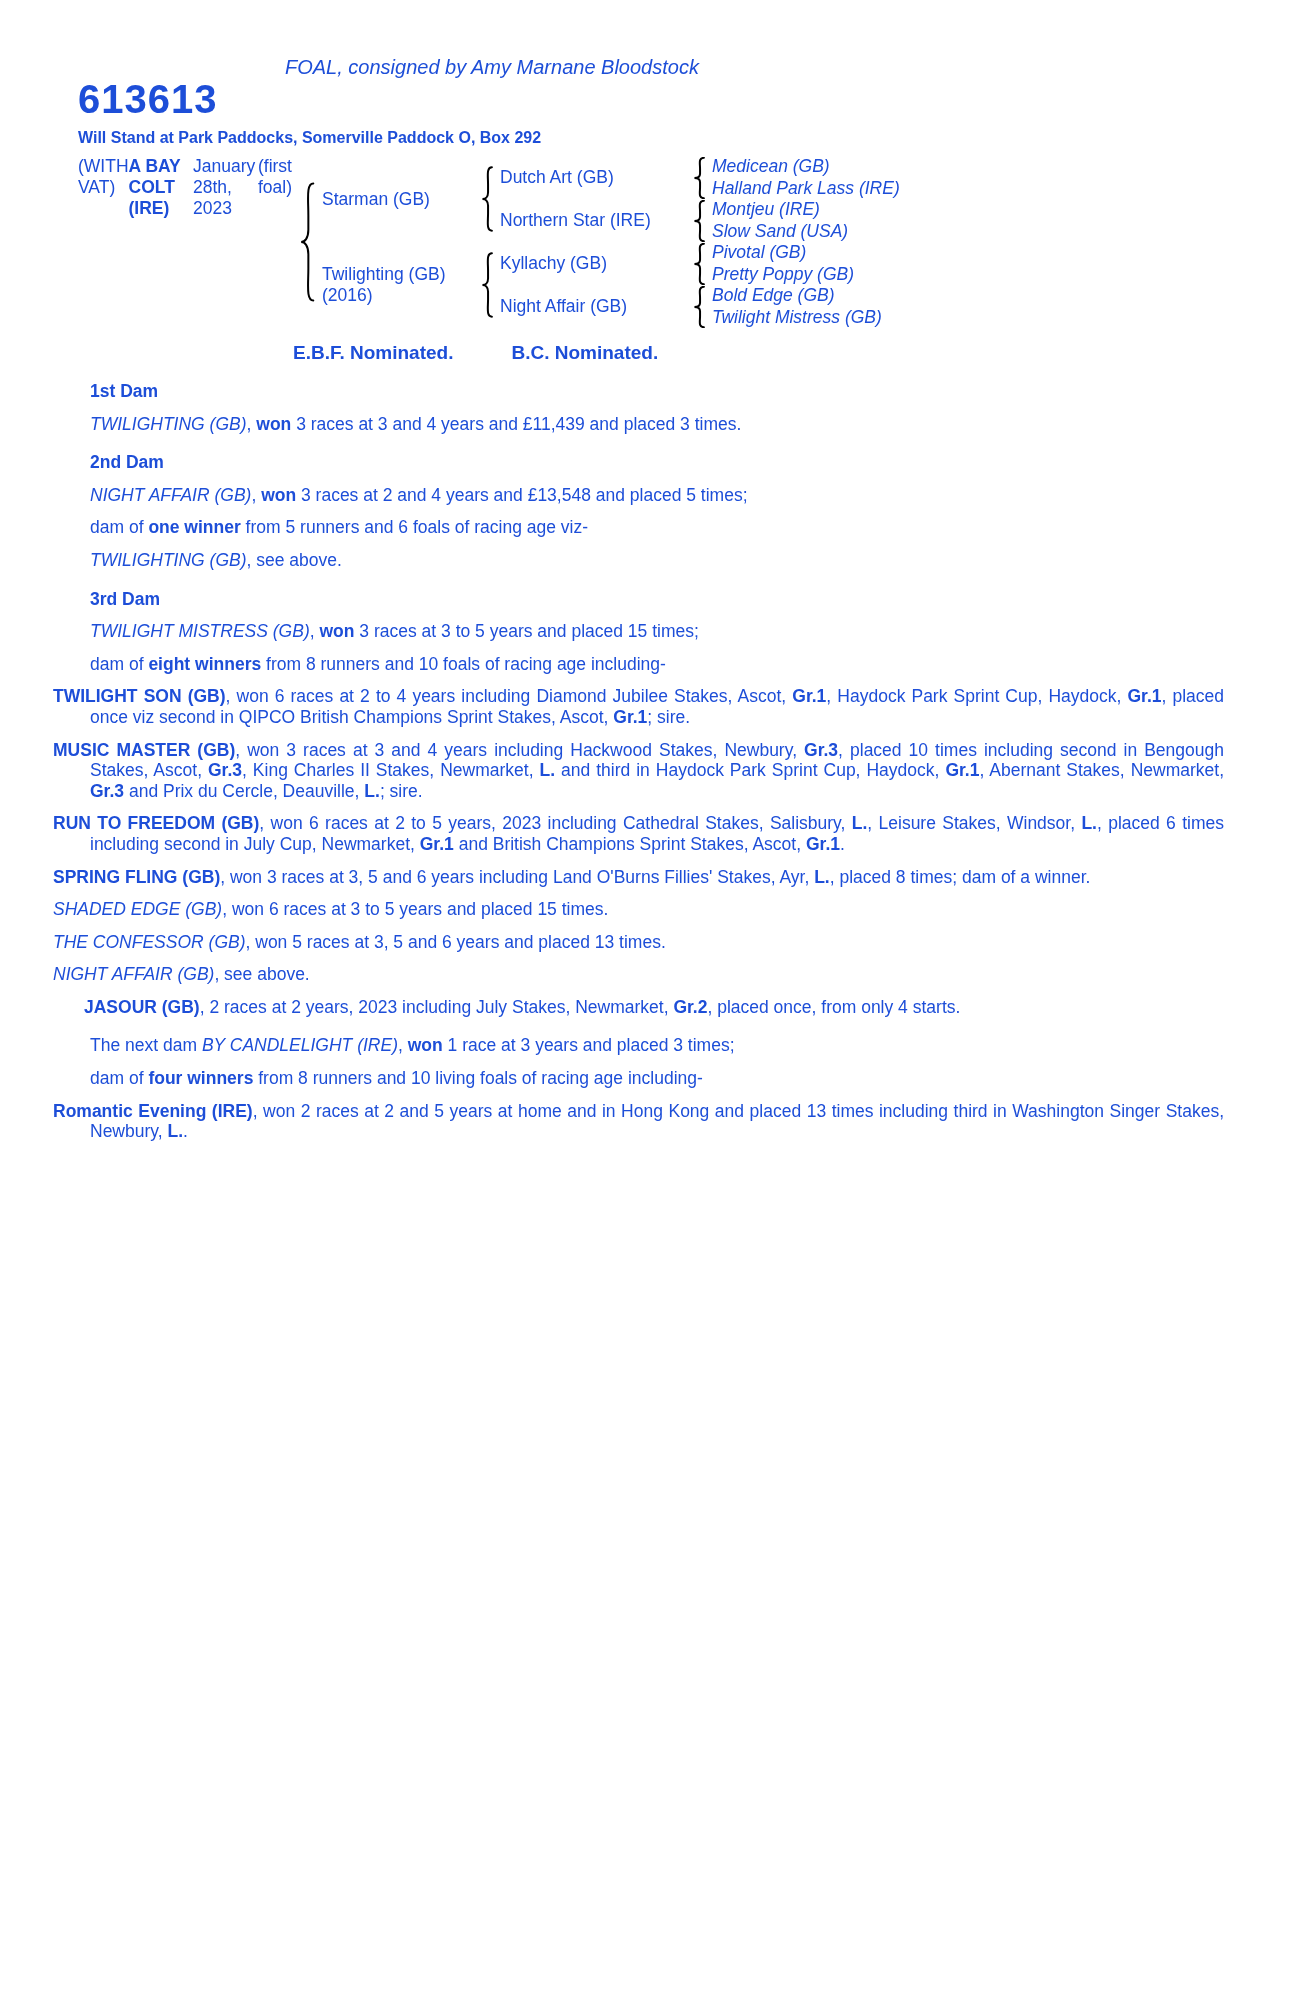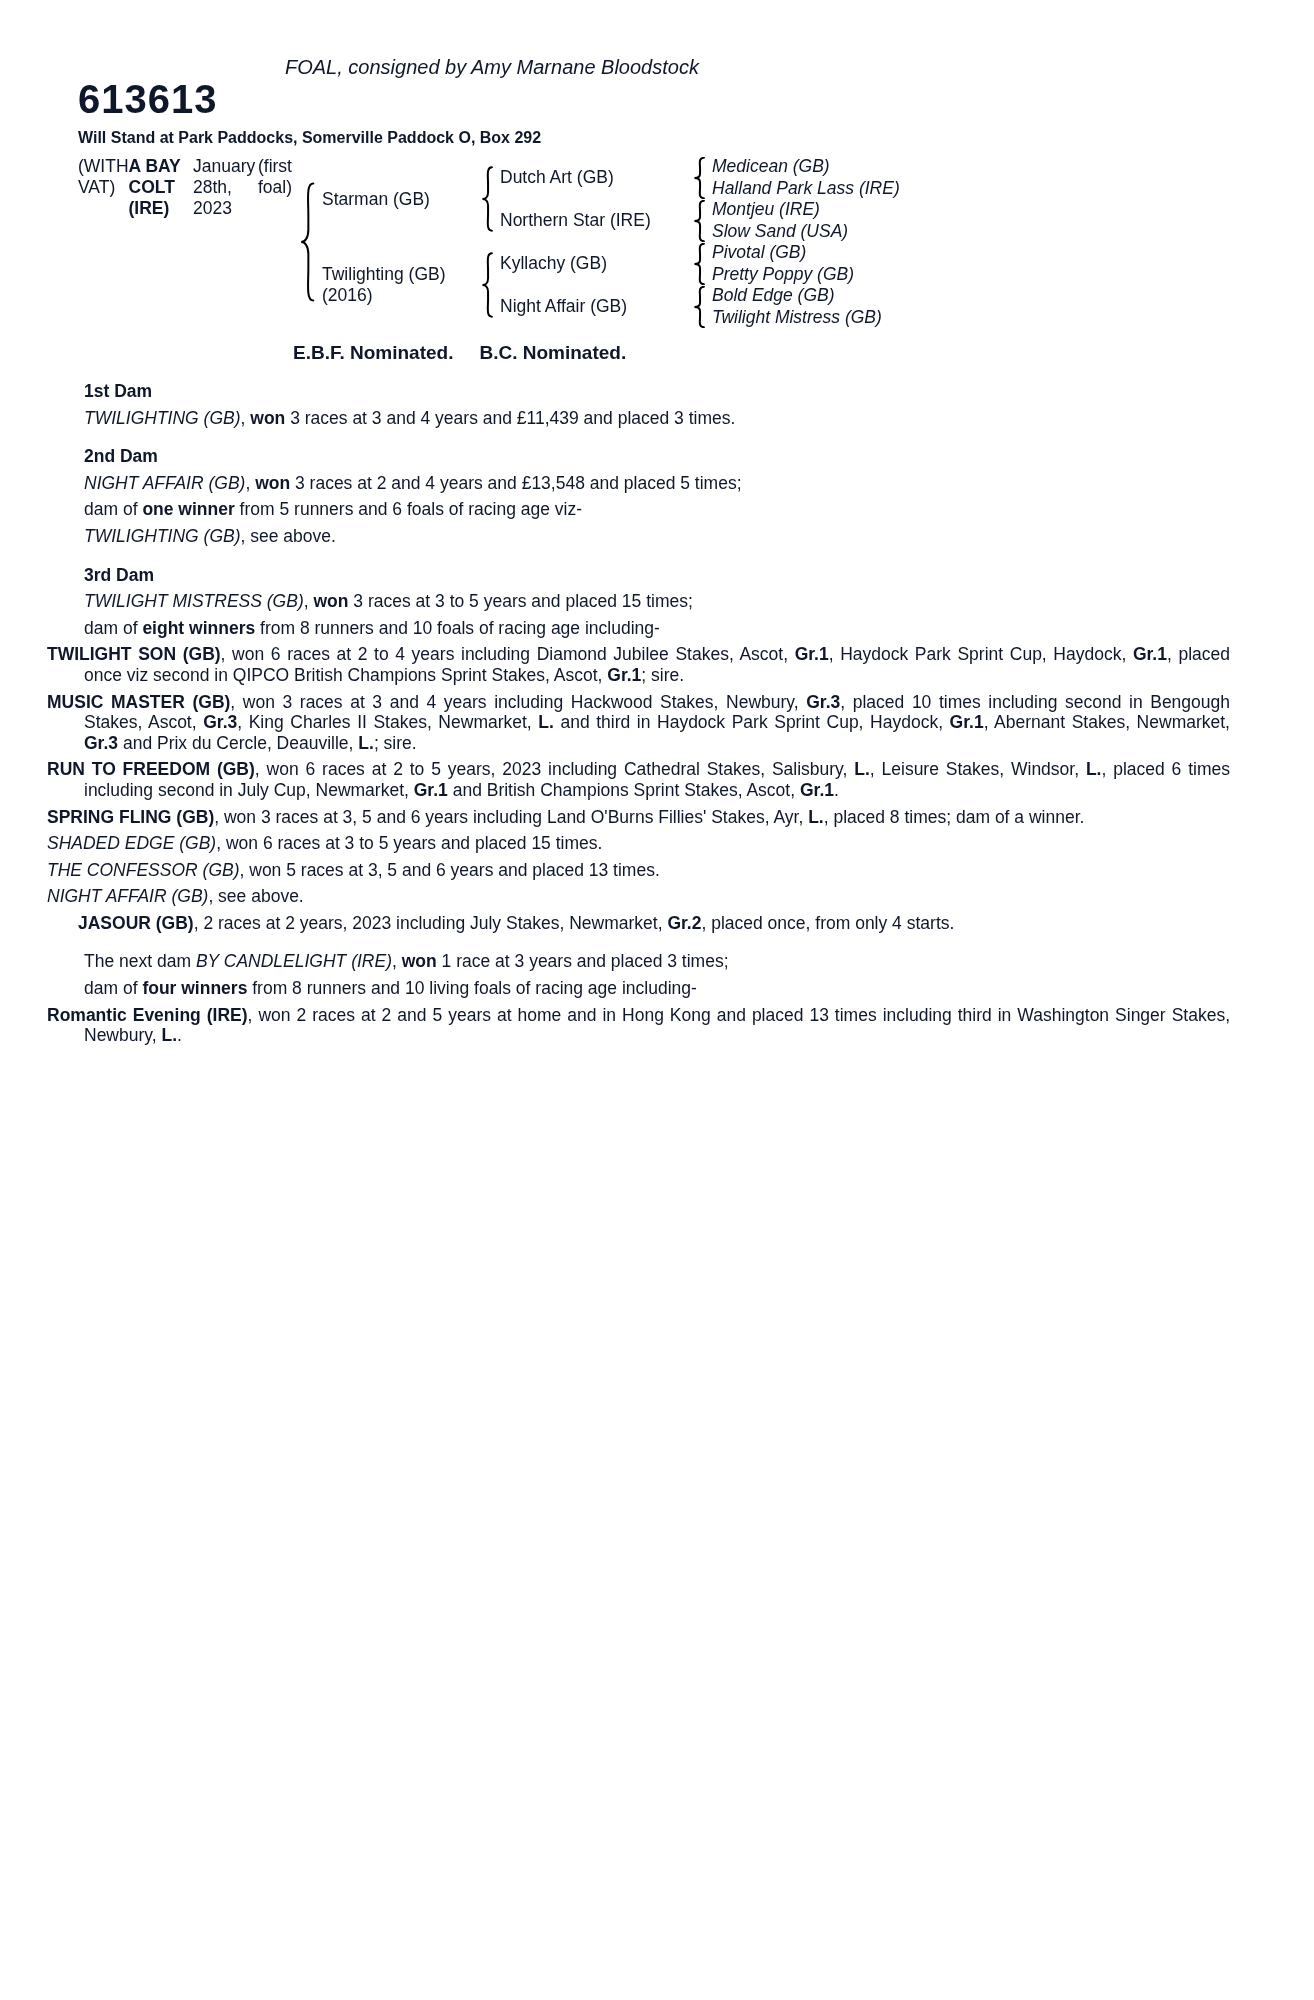--- a/index.html
+++ b/index.html
@@ -1,20 +1,20 @@
 <!DOCTYPE html>
 <html><head>
 <meta charset="utf-8">
 <style>
   * { margin:0; padding:0; box-sizing:border-box; }
   html,body { background:#ffffff; }
   .sheet {
     position:relative;
     width:1314px; height:2000px;
-    background:#ffffff; color:#0f172a;
+    background:#ffffff; color:#1d4ed8;
     font-family:"Liberation Sans", sans-serif;
     padding:56px 78px 0 78px;
     overflow:hidden;
   }
   .consignor {
     font-style:italic;
     font-size:20px; line-height:22px;
     margin-left:207px;
   }
   .lot-row {
@@ -60,28 +60,28 @@
   .bs2 { grid-column:6; grid-row:3/5; }
   .bs3 { grid-column:6; grid-row:5/7; }
   .bs4 { grid-column:6; grid-row:7/9; }
   .brace svg { width:14px; }
   .b-main svg { height:122px; width:18px; }
   .bm1 svg, .bm2 svg { height:66px; }
   .bs1 svg, .bs2 svg, .bs3 svg, .bs4 svg { height:42px; }
 
   .noms {
     margin-top:14px; margin-left:215px;
-    display:flex; gap:26px;
+    display:flex; gap:58px;
     font-size:19px; font-weight:700; line-height:22px;
   }
 
   
   .txt { margin-top:18px; font-size:17.5px; line-height:20.6px; }
   .txt.first { margin-top:17px; }
-  .txt p { margin:6px; }
+  .txt p { margin:12px; }
   .h { font-weight:700; }
   .just { text-align:justify; }
   .ind1 { margin-left:40px; }
   .hang1 { margin-left:77px;  text-indent:-37px; text-align:justify; }
   .hang2 { margin-left:115px; text-indent:-38px; text-align:justify;padding-left:32px; }
   .seg-b { font-weight:700; }
   .seg-i { font-style:italic; }
 </style>
 </head>
 <body>

